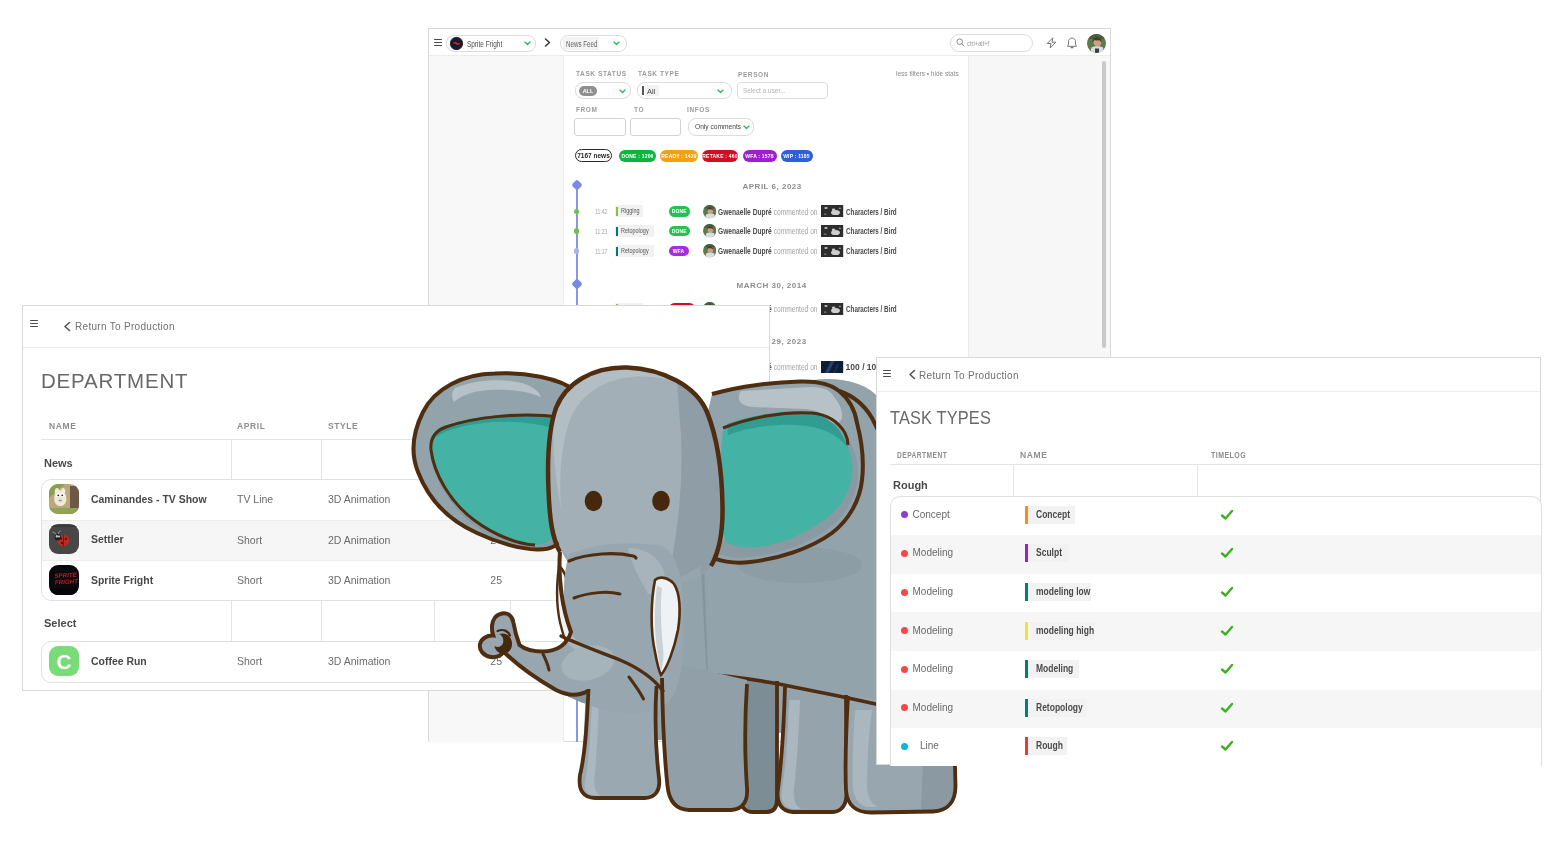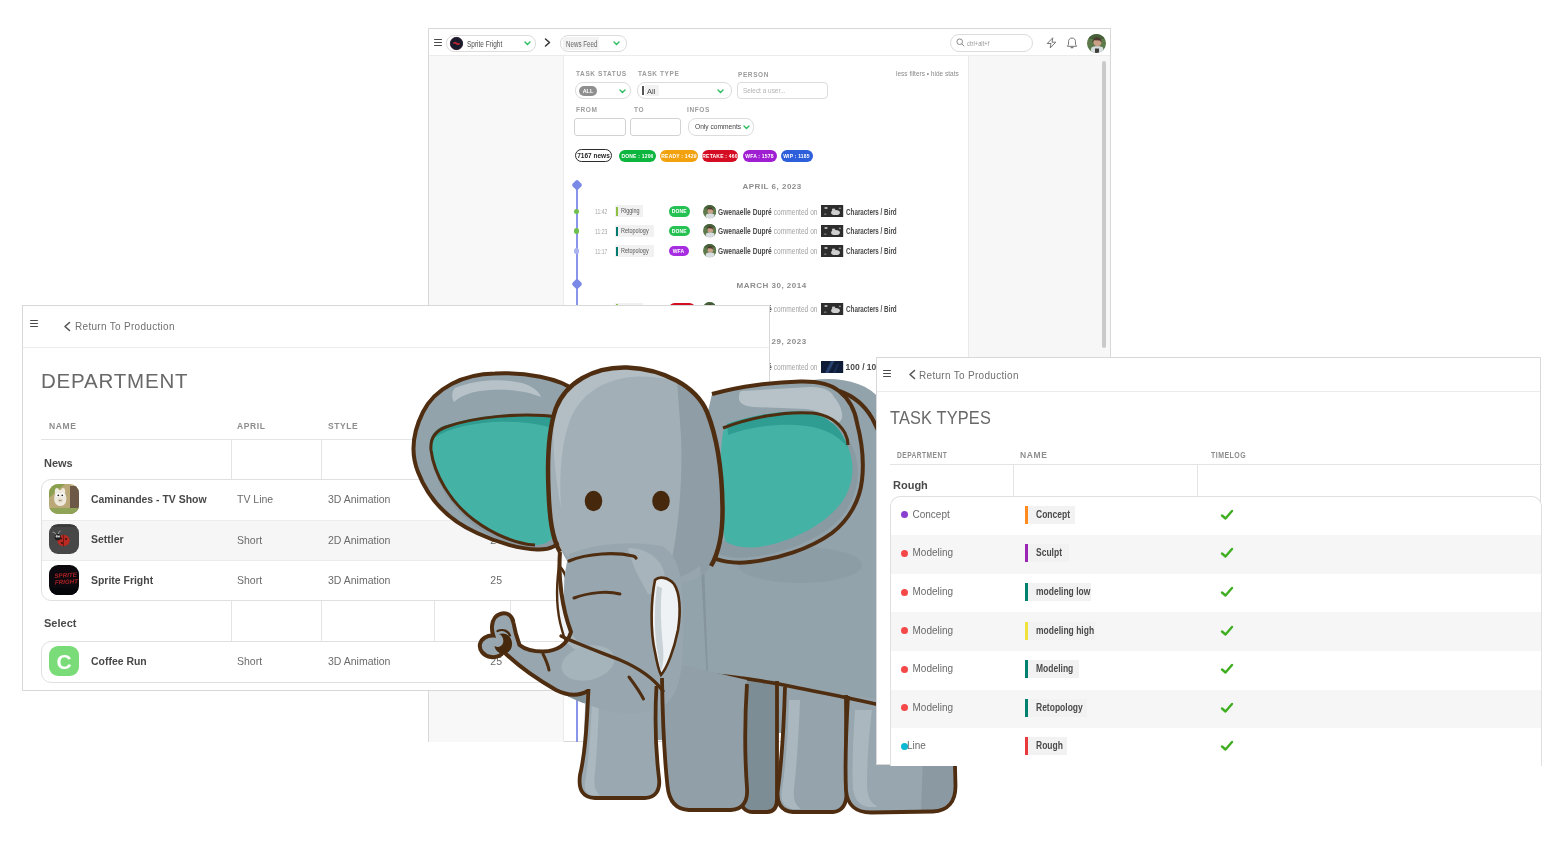--- a/index.html
+++ b/index.html
@@ -536,21 +536,21 @@
         </svg>
   <div class="abs" style="left:24.1px; top:346.3px; width:7px; height:7px; border-radius:50%; background:#f54848;"></div>
         <div class="abs" style="left:35.5px; top:343.8px; font-size:10px; color:#6a6a6a;">Modeling</div>
         <div class="abs" style="left:148px; top:340.8px; width:62px; height:18px; background:#f2f2f2;"></div>
         <div class="abs" style="left:148px; top:340.8px; width:3px; height:18px; background:#00806e;"></div>
         <div class="abs" style="left:159px; top:343.8px; font-size:10px; font-weight:bold; color:#4a4a4a; transform:scaleX(0.85); transform-origin:0 0; white-space:nowrap;">Retopology</div>
         <svg style="left:343px; top:343.8px;" width="14" height="12" viewBox="0 0 14 12">
           <path d="M2 6.5 L5.5 9.5 L12 2" stroke="#3fae21" stroke-width="2.4" fill="none" stroke-linecap="round" stroke-linejoin="round"></path>
         </svg>
   <div class="abs" style="left:24.1px; top:384.90000000000003px; width:7px; height:7px; border-radius:50%; background:#0bb8d4;"></div>
-        <div class="abs" style="left:30px; top:382.40000000000003px; font-size:10px; color:#6a6a6a;">Line</div>
+        <div class="abs" style="left:43px; top:382.40000000000003px; font-size:10px; color:#6a6a6a;">Line</div>
         <div class="abs" style="left:148px; top:379.40000000000003px; width:42px; height:18px; background:#f2f2f2;"></div>
         <div class="abs" style="left:148px; top:379.40000000000003px; width:3px; height:18px; background:#e8393d;"></div>
         <div class="abs" style="left:159px; top:382.40000000000003px; font-size:10px; font-weight:bold; color:#4a4a4a; transform:scaleX(0.85); transform-origin:0 0; white-space:nowrap;">Rough</div>
         <svg style="left:343px; top:382.40000000000003px;" width="14" height="12" viewBox="0 0 14 12">
           <path d="M2 6.5 L5.5 9.5 L12 2" stroke="#3fae21" stroke-width="2.4" fill="none" stroke-linecap="round" stroke-linejoin="round"></path>
         </svg>
   </div>
 </div>
 
 </div>

